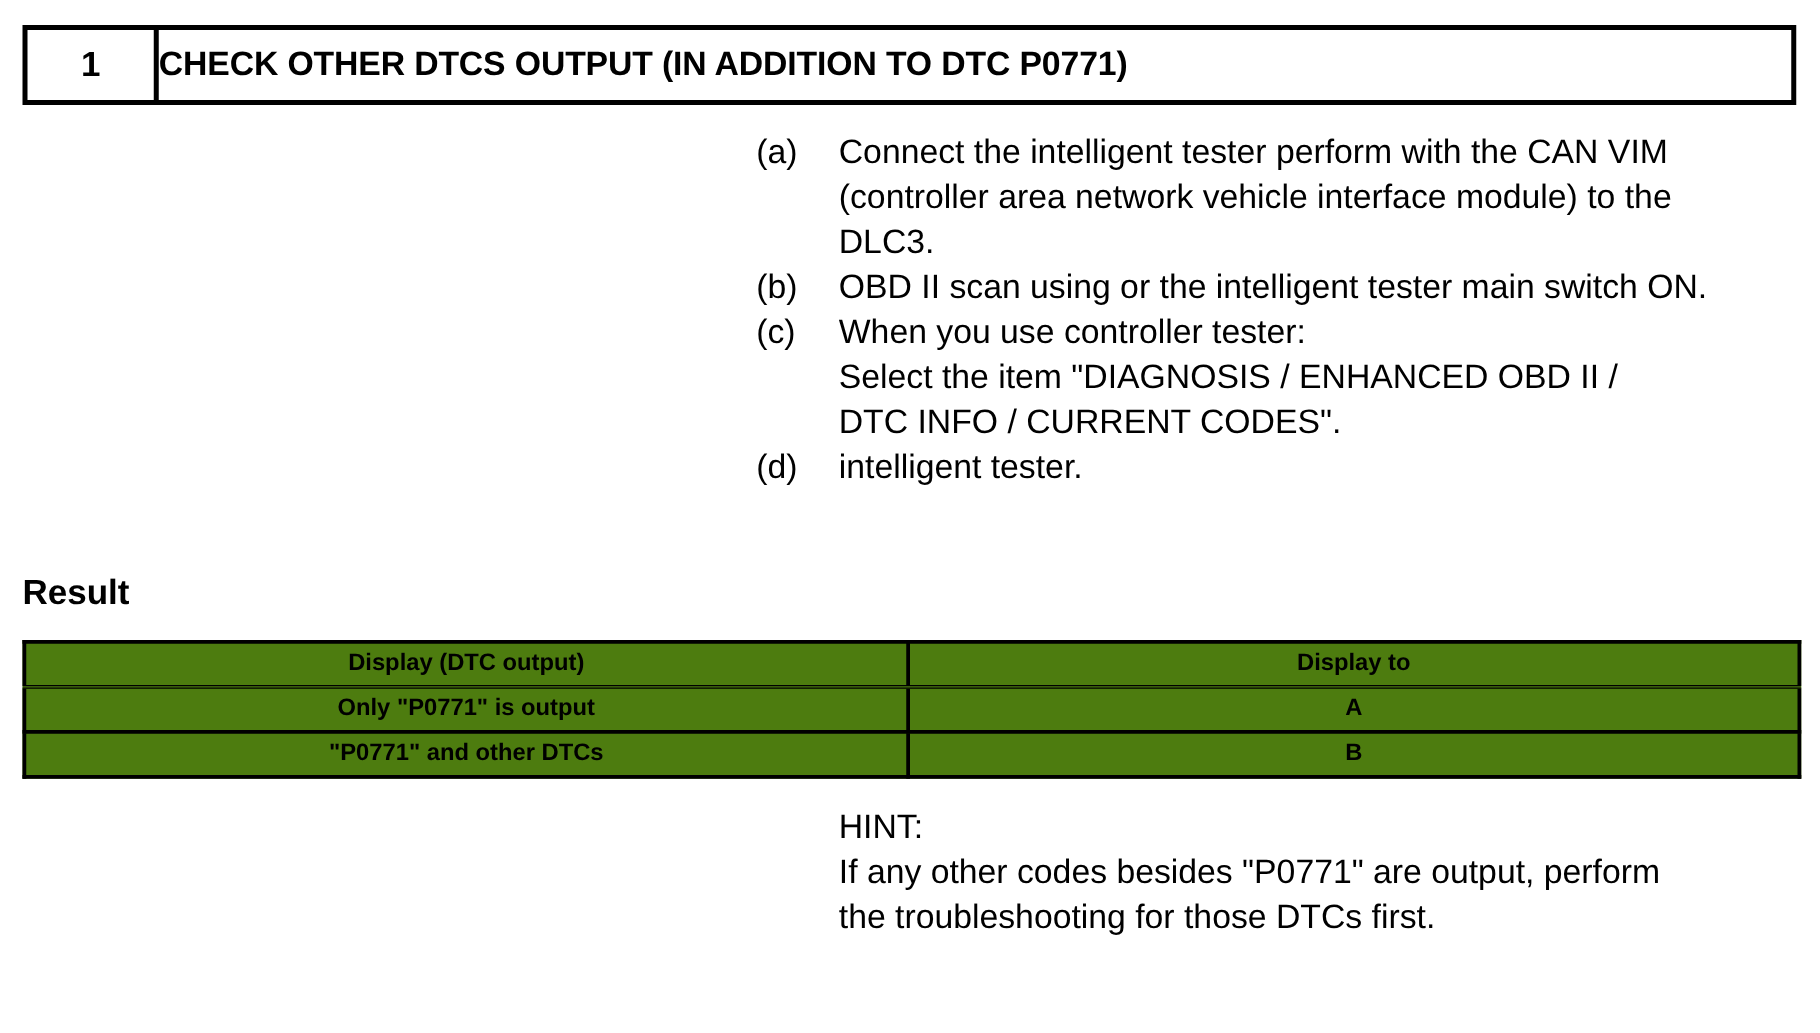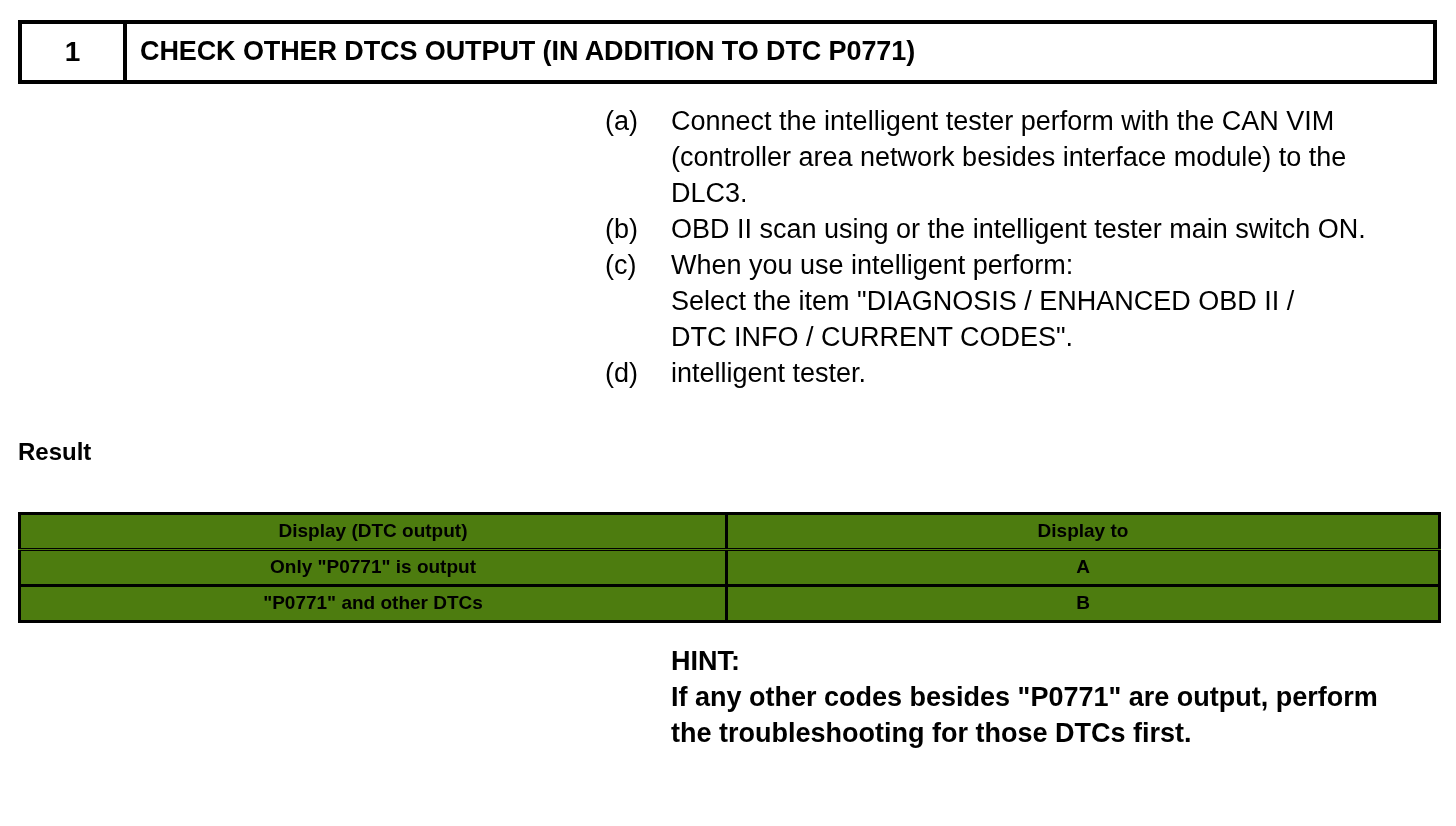--- a/index.html
+++ b/index.html
@@ -40,21 +40,20 @@
   }
   .step-number {
     font-size: 28px;
     font-weight: bold;
     line-height: 1;
   }
   .step-title-cell {
     flex: 1;
     display: flex;
     align-items: center;
-    padding-left: 13px;
   }
   .step-title {
     font-size: 27px;
     font-weight: bold;
     line-height: 1.1;
     letter-spacing: -0.1px;
     white-space: nowrap;
   }
 
   
@@ -82,22 +81,22 @@
   }
   .proc-line {
     display: block;
     white-space: nowrap;
   }
 
   
   .result-heading {
     position: absolute;
     left: 18px;
-    top: 439px;
-    font-size: 24px;
+    top: 459px;
+    font-size: 28px;
     font-weight: bold;
     line-height: 1.1;
   }
 
   
   .result-table {
     position: absolute;
     left: 18px;
     top: 512px;
     width: 1420px;
@@ -130,57 +129,56 @@
     position: absolute;
     left: 671px;
     top: 643px;
     width: 775px;
     font-size: 27px;
     line-height: 36px;
   }
   .hint-line {
     display: block;
     white-space: nowrap;
-    font-weight: bold;
   }
 </style>
 </head>
 <body>
 
 <div class="step-header">
   <div class="step-number-cell">
     <span class="step-number">1</span>
   </div>
   <div class="step-title-cell">
     <span class="step-title">CHECK OTHER DTCS OUTPUT (IN ADDITION TO DTC P0771)</span>
   </div>
 </div>
 
 <div class="procedure">
 
   <div class="proc-item">
     <span class="proc-marker">(a)</span>
     <span class="proc-body">
       <span class="proc-line">Connect the intelligent tester perform with the CAN VIM</span>
-      <span class="proc-line">(controller area network besides interface module) to the</span>
+      <span class="proc-line">(controller area network vehicle interface module) to the</span>
       <span class="proc-line">DLC3.</span>
     </span>
   </div>
 
   <div class="proc-item">
     <span class="proc-marker">(b)</span>
     <span class="proc-body">
       <span class="proc-line">OBD II scan using or the intelligent tester main switch ON.</span>
     </span>
   </div>
 
   <div class="proc-item">
     <span class="proc-marker">(c)</span>
     <span class="proc-body">
-      <span class="proc-line">When you use intelligent perform:</span>
+      <span class="proc-line">When you use controller tester:</span>
       <span class="proc-line">Select the item "DIAGNOSIS / ENHANCED OBD II /</span>
       <span class="proc-line">DTC INFO / CURRENT CODES".</span>
     </span>
   </div>
 
   <div class="proc-item">
     <span class="proc-marker">(d)</span>
     <span class="proc-body">
       <span class="proc-line">intelligent tester.</span>
     </span>

